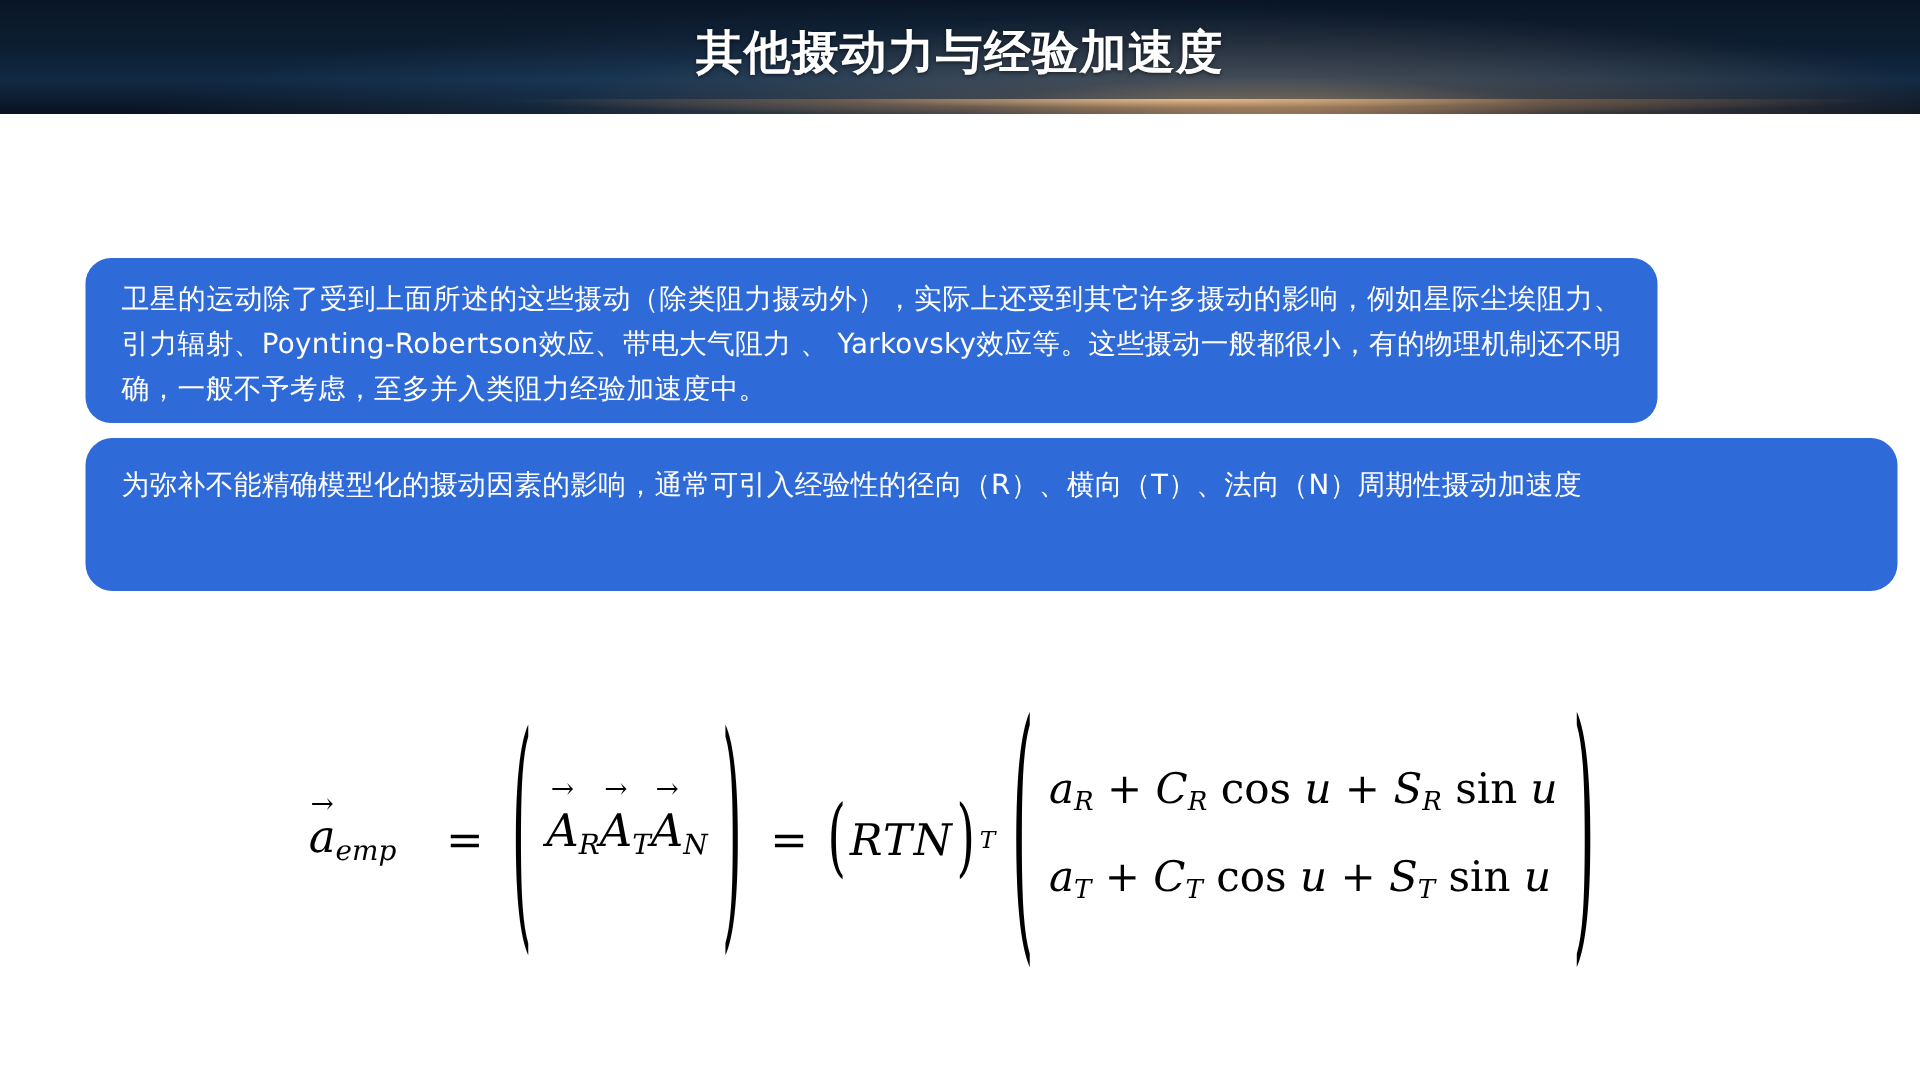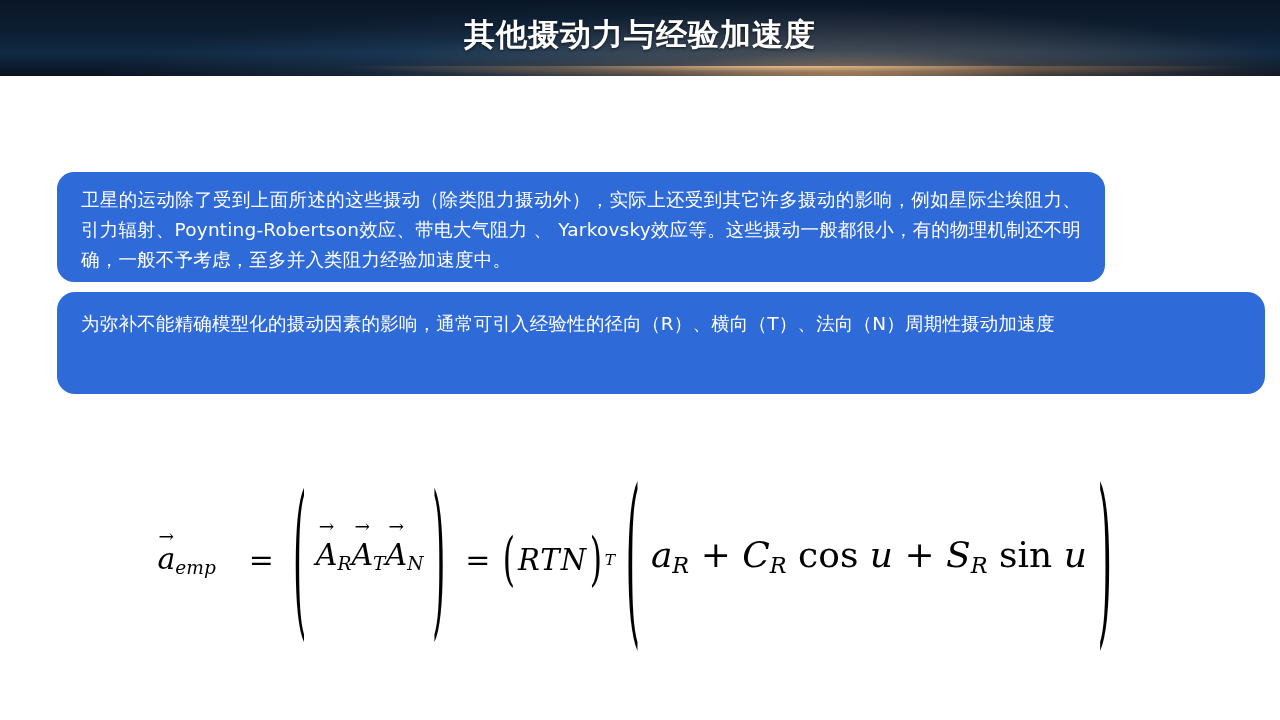--- a/index.html
+++ b/index.html
@@ -160,21 +160,21 @@
     justify-content: center;
     font-size: 30px;
     font-style: italic;
     line-height: 48px;
     text-align: center;
   }
   .matrix {
     display: flex;
     flex-direction: column;
     justify-content: center;
-    font-size: 36px;
+    font-size: 28px;
     line-height: 49px;
     font-style: italic;
     white-space: nowrap;
   }
   .matrix .r { text-align: left; }
   .upright { font-style: normal; }
   .rtn {
     font-size: 29px;
     font-style: italic;
     letter-spacing: 1px;
@@ -221,17 +221,18 @@
     <span class="eq">=</span>
 
     <span class="paren tall1">(</span>
     <span class="rtn">RTN</span>
     <span class="paren tall1">)</span>
       <span class="sup-t">T</span>
 
     <span class="paren tall3b">(</span>
     <span class="matrix">
       <span class="r"><span>a</span><span class="sub">R</span> <span class="upright">+</span> <span>C</span><span class="sub">R</span> <span class="upright">cos</span> <span>u</span> <span class="upright">+</span> <span>S</span><span class="sub">R</span> <span class="upright">sin</span> <span>u</span></span>
+      <span class="r"><span>a</span><span class="sub">T</span> <span class="upright">+</span> <span>C</span><span class="sub">T</span> <span class="upright">cos</span> <span>u</span> <span class="upright">+</span> <span>S</span><span class="sub">T</span> <span class="upright">sin</span> <span>u</span></span>
     </span>
     <span class="paren tall3b">)</span>
 
   </div>
 </div>
 
 </body></html>

